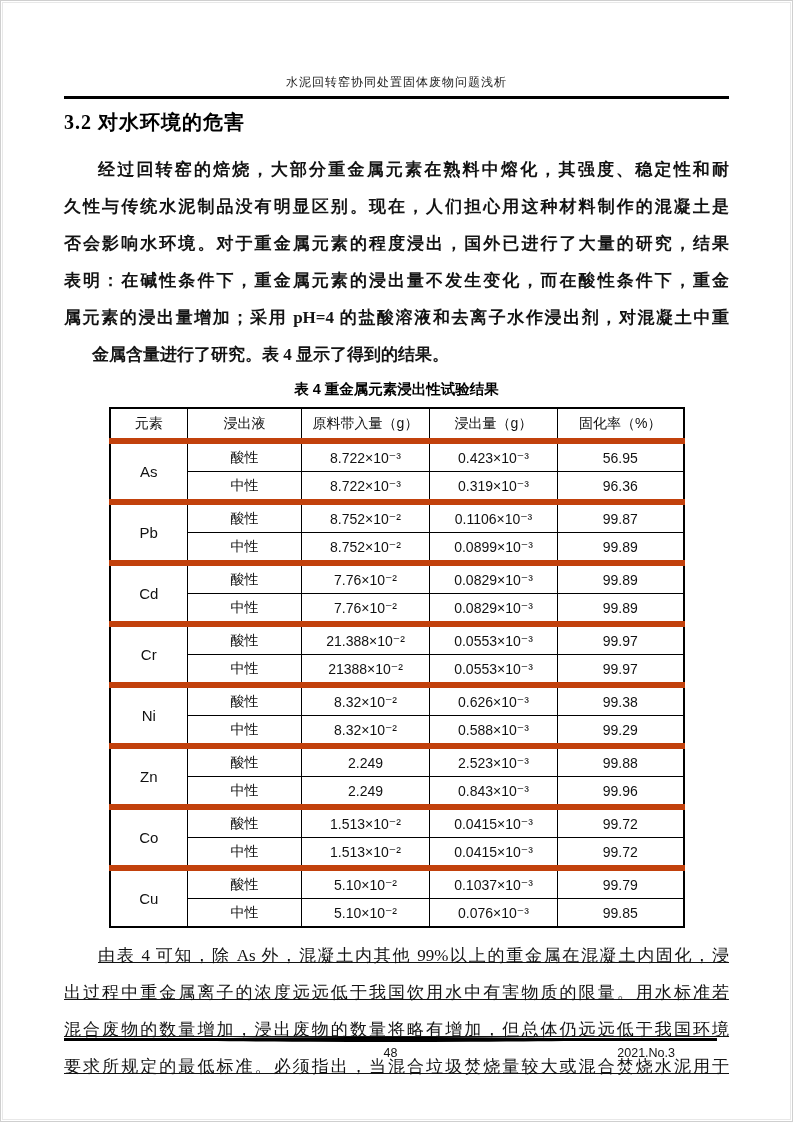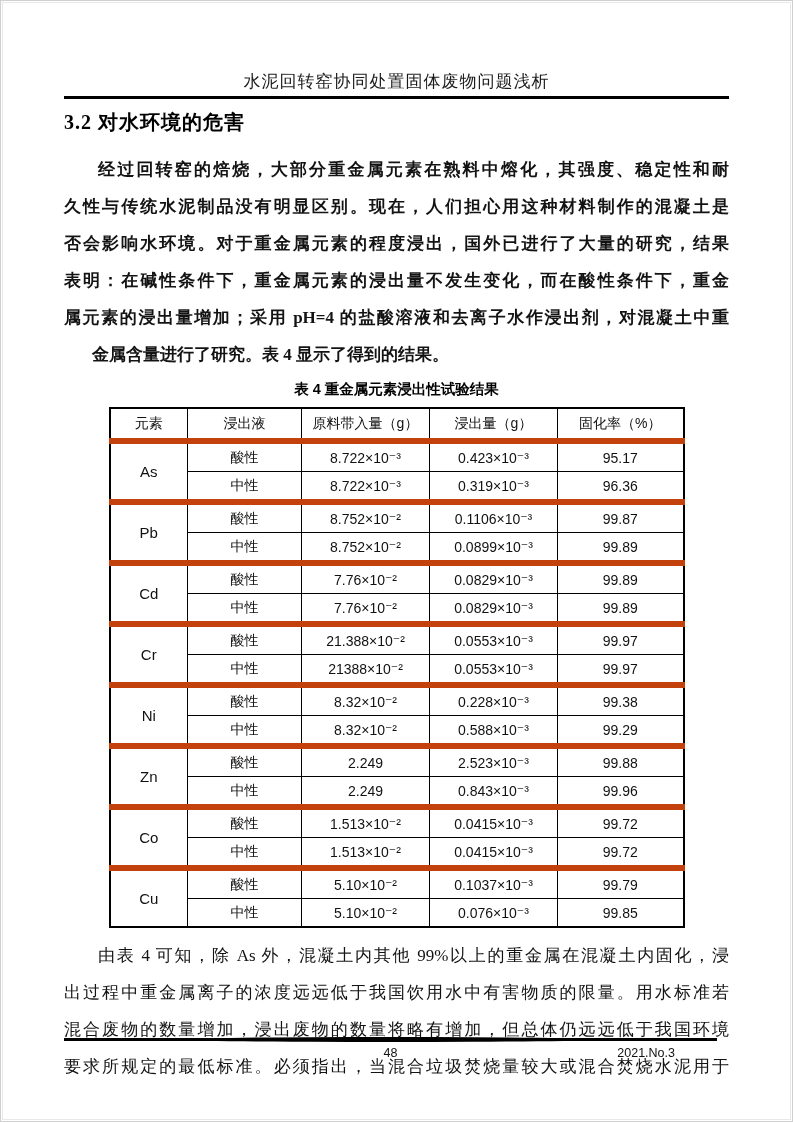--- a/index.html
+++ b/index.html
@@ -15,21 +15,21 @@
     overflow: hidden;
     color: #111;
   }
   .content { padding: 0 63px; }
 
   
   .journal-title {
     margin-top: 71px;
     text-align: center;
     font-family: Liberation Serif, serif;
-    font-size: 17px;
+    font-size: 12px;
     line-height: 20px;
     color: #1a1a1a;
     letter-spacing: 1px;
   }
   .header-rule {
     margin-top: 4px;
     height: 3px;
     background: #000;
   }
 
@@ -44,21 +44,21 @@
     letter-spacing: 1px;
   }
 
   
   .para {
     font-family: "Liberation Serif", "DejaVu Serif", serif;
     font-size: 17px;
     color: #131313;
   }
   .para.p1 { margin-top: 3px; font-weight: bold; }
-  .para.p2 { margin-top: 9px; }
+  .para.p2 { margin-top: 9px; text-decoration: underline; }
   .pline {
     line-height: 37px;
     text-align: justify;
     text-align-last: justify;
     white-space: nowrap;
   }
   .pline.first { text-indent: 2em; }
   .pline.last { text-align-last: left; margin-left: 28px; }
 
   
@@ -157,21 +157,21 @@
             <th>浸出量（g）</th>
             <th>固化率（%）</th>
           </tr>
       </thead>
       <tbody>
           <tr class="group-start">
             <td class="el" rowspan="2">As</td>
             <td>酸性</td>
             <td>8.722×10⁻³</td>
             <td>0.423×10⁻³</td>
-            <td>95.17</td>
+            <td>56.95</td>
           </tr>
           <tr>
             <td>中性</td>
             <td>8.722×10⁻³</td>
             <td>0.319×10⁻³</td>
             <td>96.36</td>
           </tr>
           <tr class="group-start">
             <td class="el" rowspan="2">Pb</td>
             <td>酸性</td>
@@ -208,21 +208,21 @@
           <tr>
             <td>中性</td>
             <td>21388×10⁻²</td>
             <td>0.0553×10⁻³</td>
             <td>99.97</td>
           </tr>
           <tr class="group-start">
             <td class="el" rowspan="2">Ni</td>
             <td>酸性</td>
             <td>8.32×10⁻²</td>
-            <td>0.228×10⁻³</td>
+            <td>0.626×10⁻³</td>
             <td>99.38</td>
           </tr>
           <tr>
             <td>中性</td>
             <td>8.32×10⁻²</td>
             <td>0.588×10⁻³</td>
             <td>99.29</td>
           </tr>
           <tr class="group-start">
             <td class="el" rowspan="2">Zn</td>

